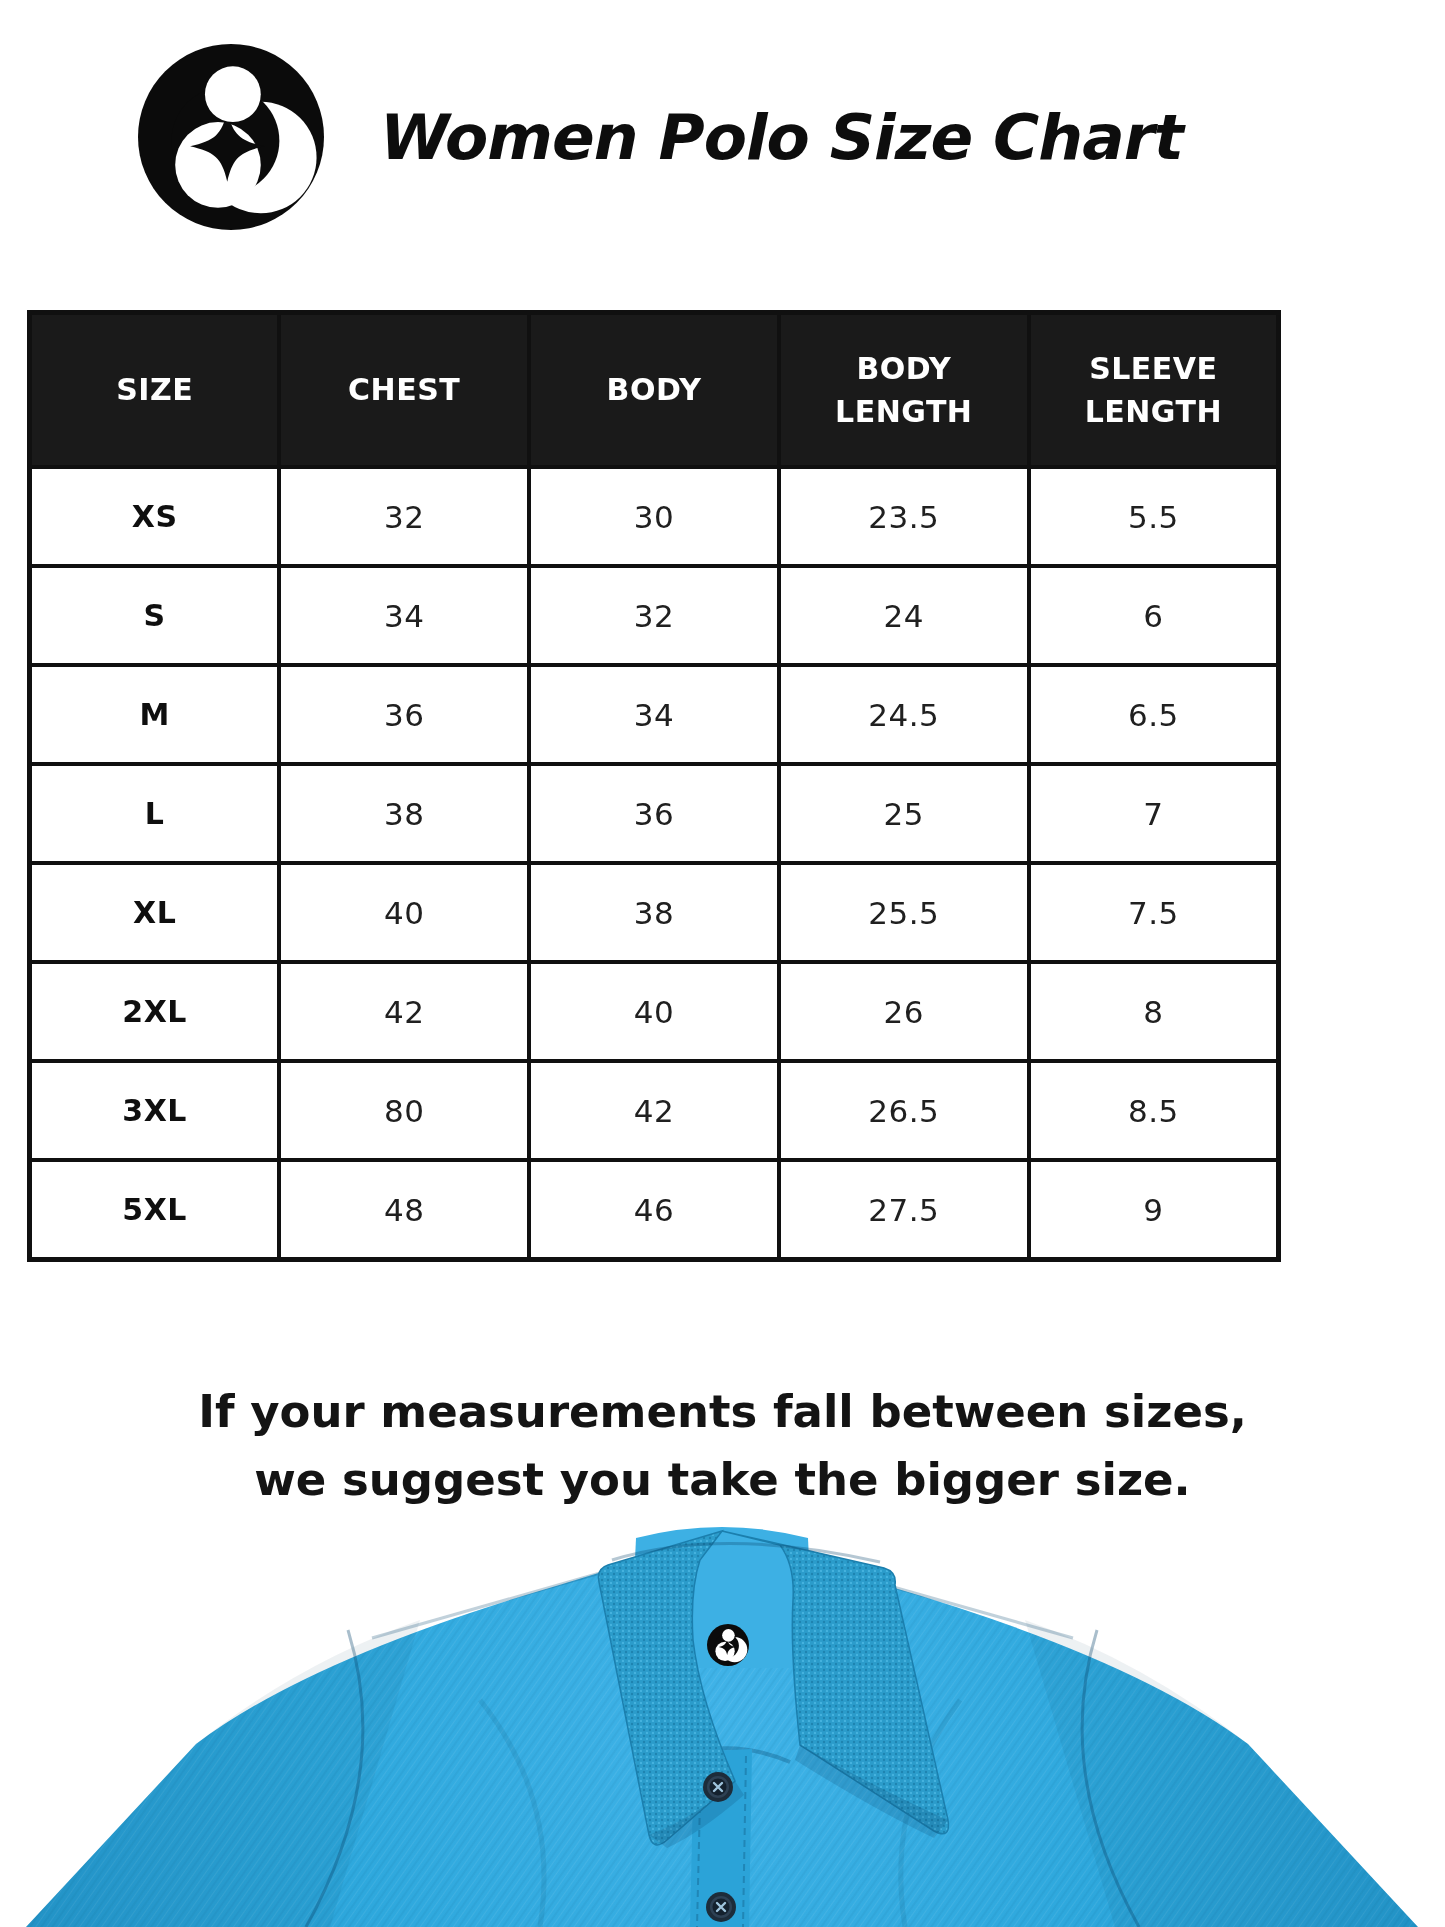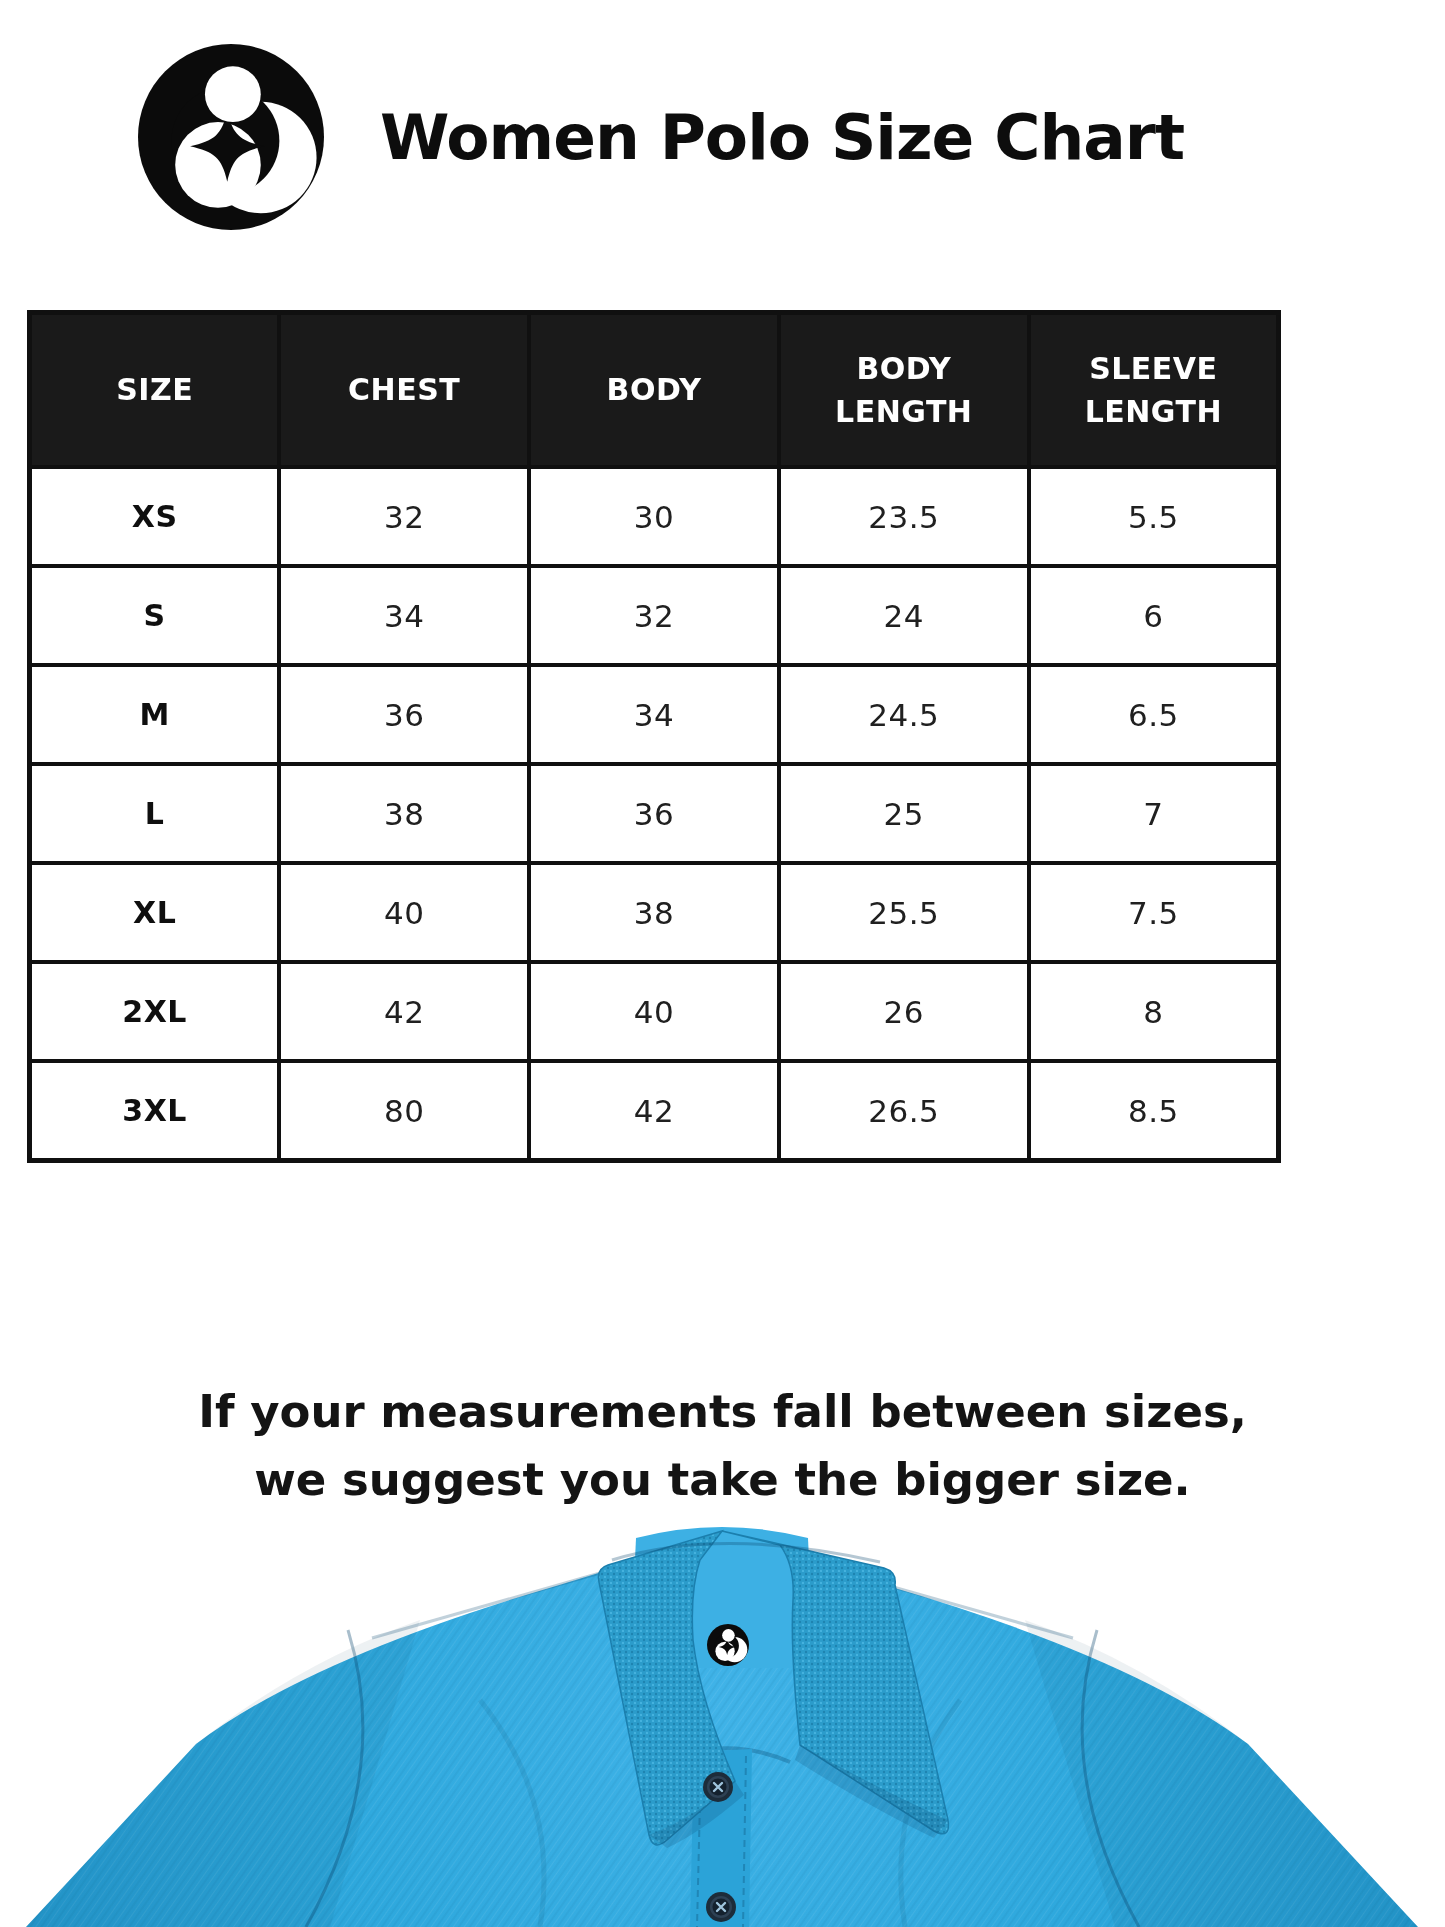--- a/index.html
+++ b/index.html
@@ -1,21 +1,21 @@
 <!DOCTYPE html>
 <html><head>
 <meta charset="utf-8">
 <style>
   html,body{margin:0;padding:0;background:#ffffff;}
   .page{
     position:relative;width:1445px;height:1927px;background:#ffffff;overflow:hidden;
     font-family:"DejaVu Sans","Liberation Sans",sans-serif;color:#111;
   }
   
-  .header{position:absolute;top:44px;left:138px;display:flex;align-items:center;gap:56px;}
+  .header{position:absolute;top:44px;left:138px;display:flex;align-items:center;gap:56px;font-style:italic;}
   .logo-svg{width:186px;height:186px;display:block;}
   .title{font-size:63px;font-weight:800;color:#0d0d0d;letter-spacing:-1px;white-space:nowrap;}
   
   .size-table{
     position:absolute;top:310px;left:27px;width:1254px;
     border-collapse:collapse;table-layout:fixed;text-align:center;
     border:5px solid #101010;
   }
   .size-table th,.size-table td{border:4px solid #101010;padding:0;}
   .size-table th{
@@ -108,20 +108,27 @@
         <td>26</td>
         <td>8</td>
       </tr>
       <tr>
         <td class="size-col">3XL</td>
         <td>80</td>
         <td>42</td>
         <td>26.5</td>
         <td>8.5</td>
       </tr>
+      <tr>
+        <td class="size-col">5XL</td>
+        <td>48</td>
+        <td>46</td>
+        <td>27.5</td>
+        <td>9</td>
+      </tr>
     </tbody>
   </table>
 
   <div class="note">
     <div>If your measurements fall between sizes,</div>
     <div>we suggest you take the bigger size.</div>
   </div>
 
   <svg class="shirt-svg" viewBox="0 1527 1445 400" aria-hidden="true">
     <defs>

